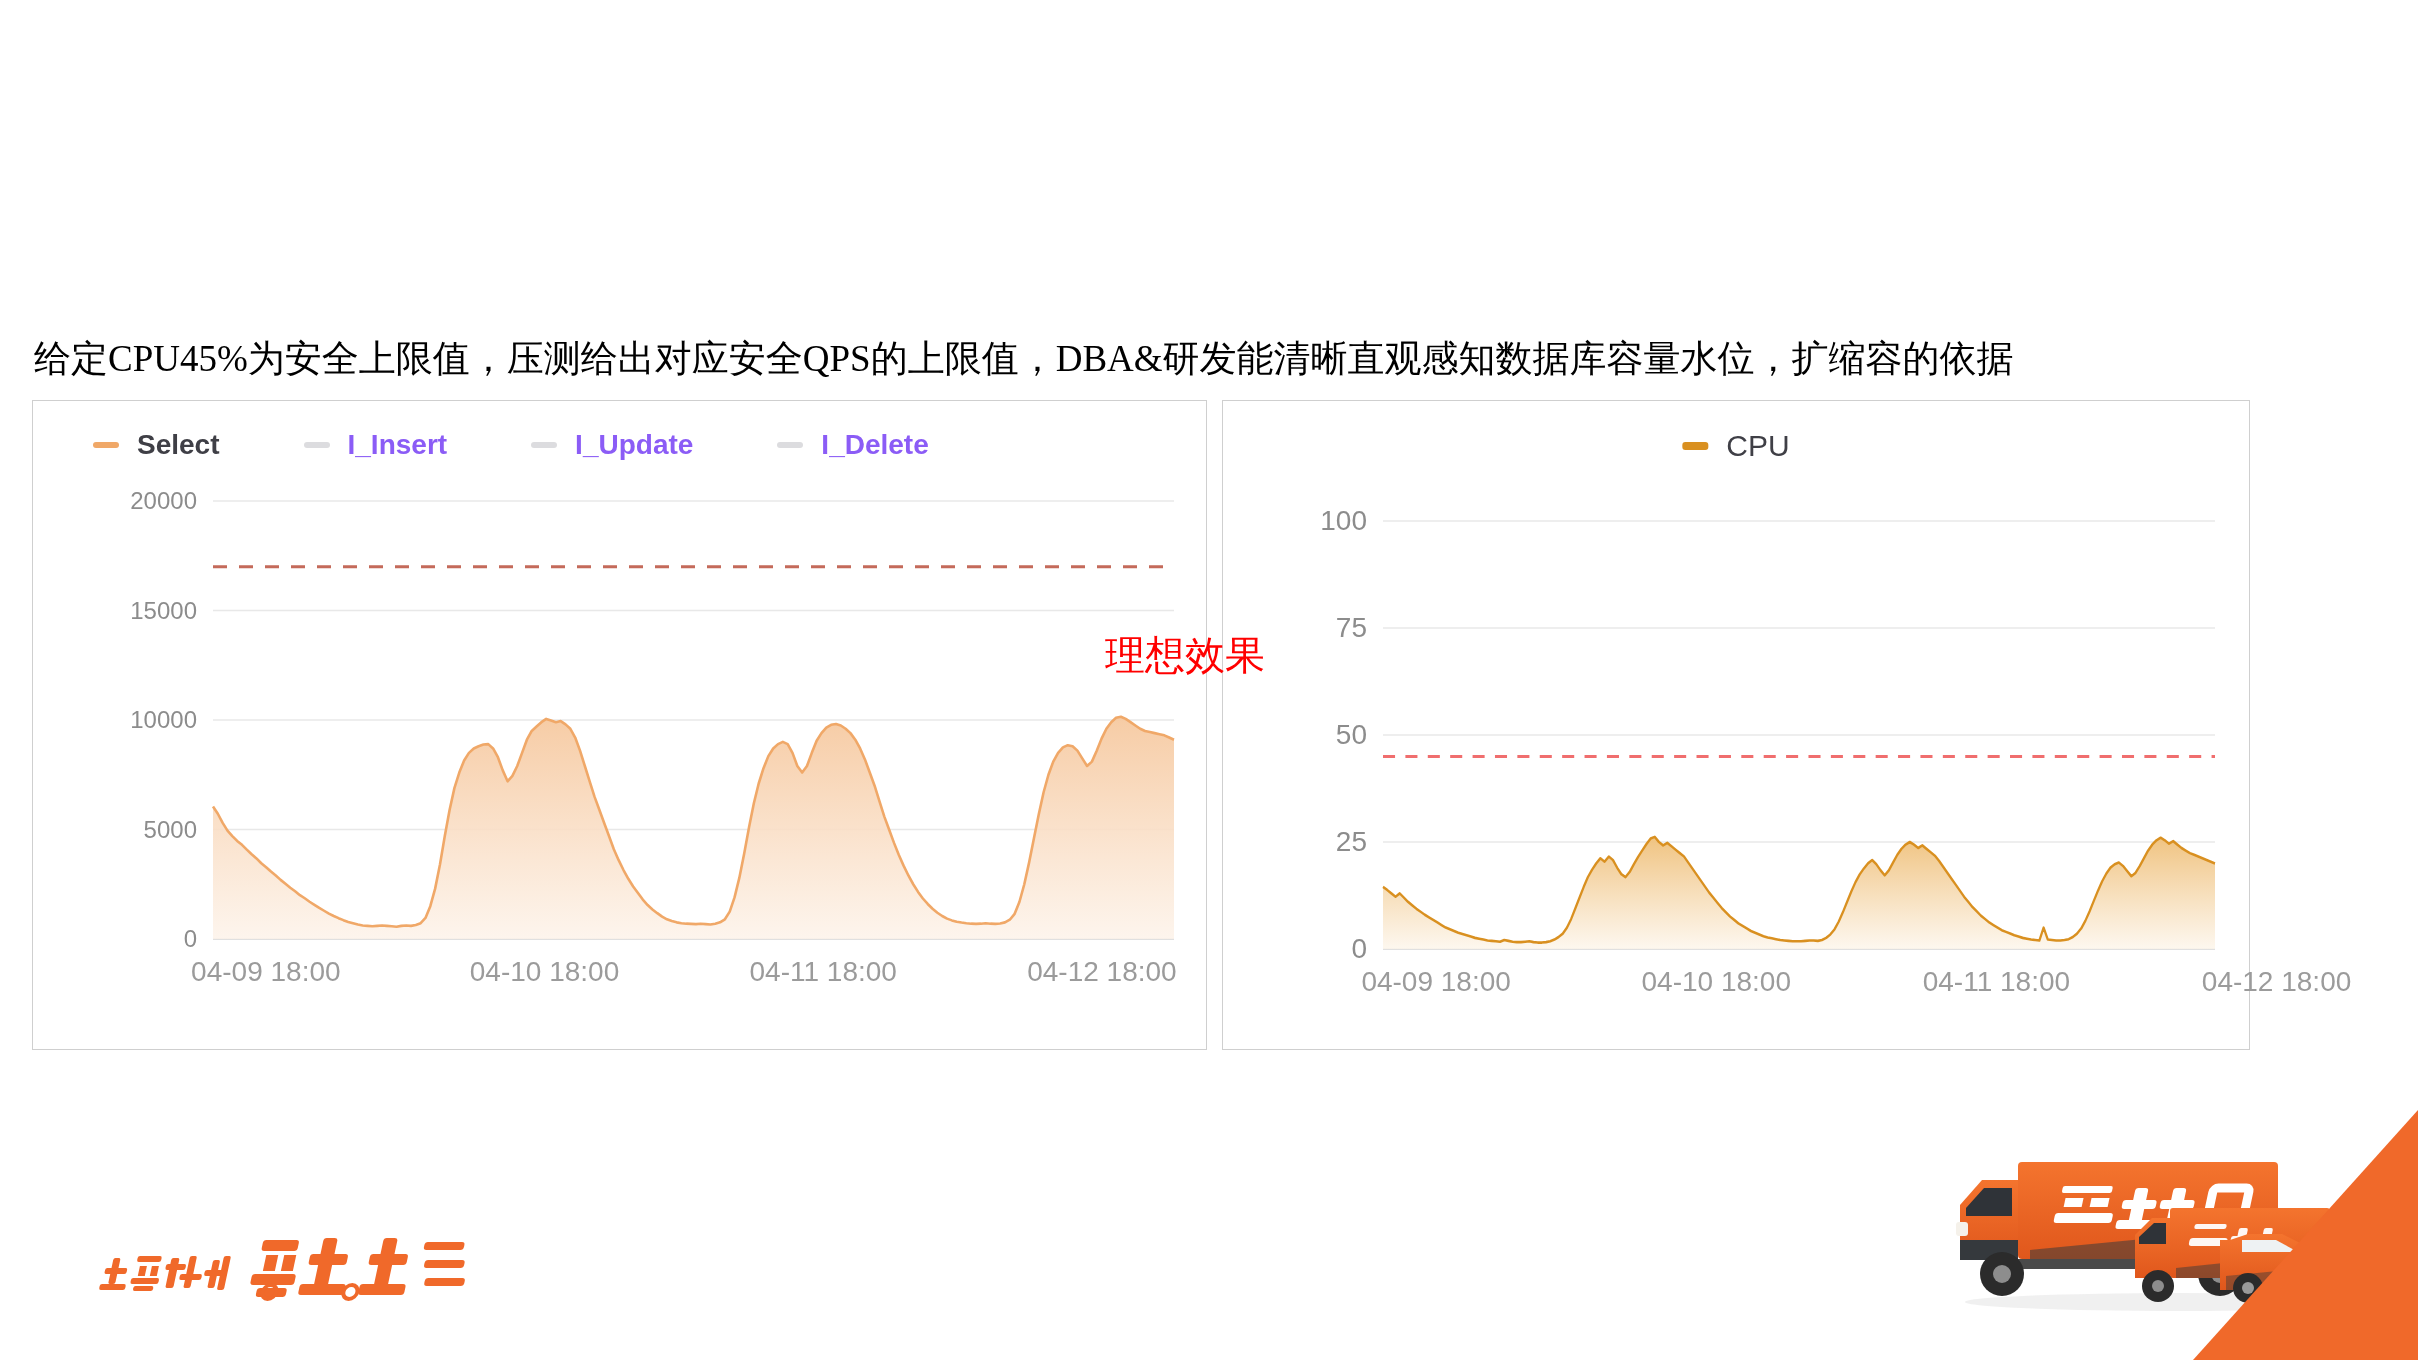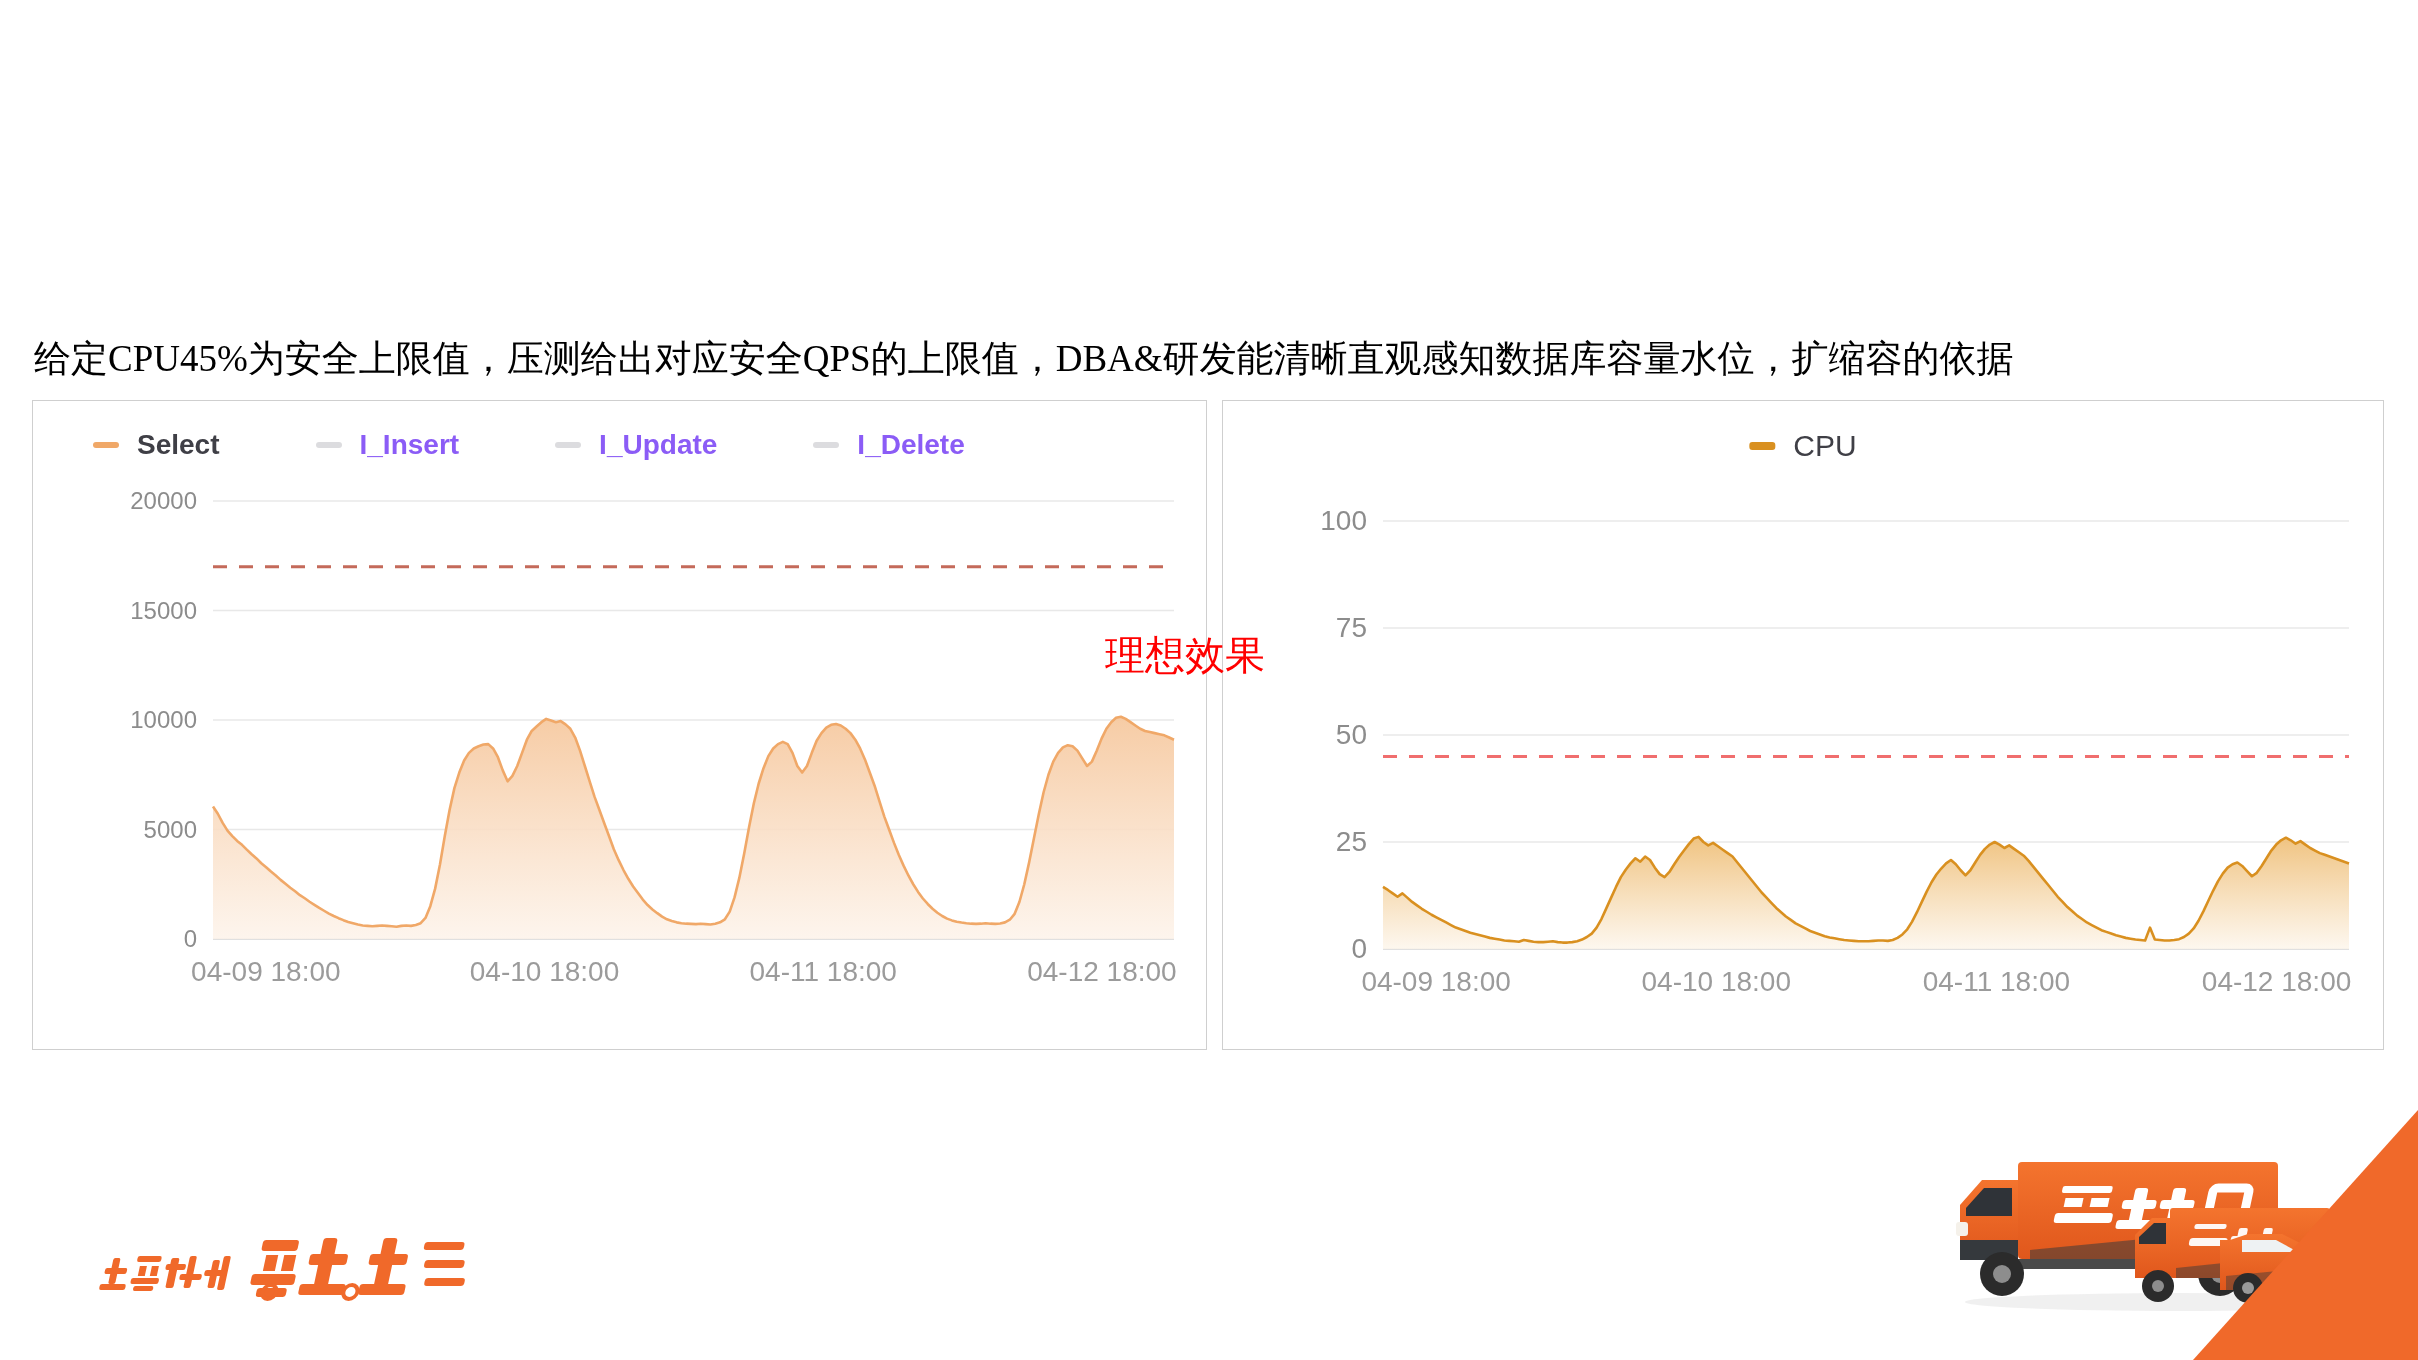--- a/index.html
+++ b/index.html
@@ -41,33 +41,33 @@
   }
 
   
   .panel {
     position: absolute;
     background: #ffffff;
     border: 1px solid #cfcfcf;
     box-sizing: border-box;
   }
   #panel-left  { left: 32px;   top: 400px; width: 1175px; height: 650px; }
-  #panel-right { left: 1222px; top: 400px; width: 1162px; height: 650px; }
+  #panel-right { left: 1222px; top: 400px; width: 1028px; height: 650px; }
 
   .chart-wrap { position: relative; width: 100%; height: 100%; }
 
   
   .legend {
     position: absolute;
     display: flex;
     align-items: center;
     top: 28px;
     font-family: "Liberation Sans", sans-serif;
   }
-  #legend-left  { left: 60px; gap: 12px; }
+  #legend-left  { left: 60px; gap: 0px; }
   #legend-right { left: 50%; transform: translateX(-50%); }
   .legend-item {
     display: flex; align-items: center;
     margin-right: 84px;
     white-space: nowrap;
   }
   .legend-item:last-child { margin-right: 0; }
   .legend-swatch {
     width: 26px; height: 6px; border-radius: 3px;
     margin-right: 18px; display: inline-block;

